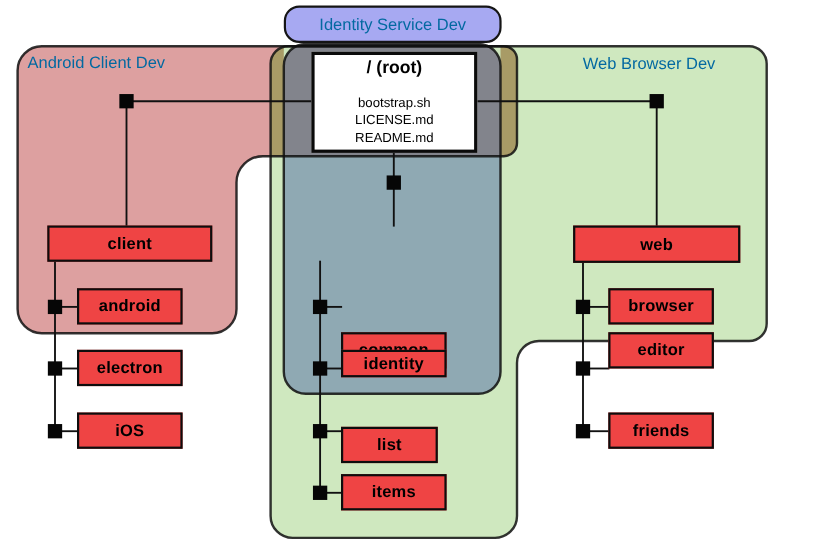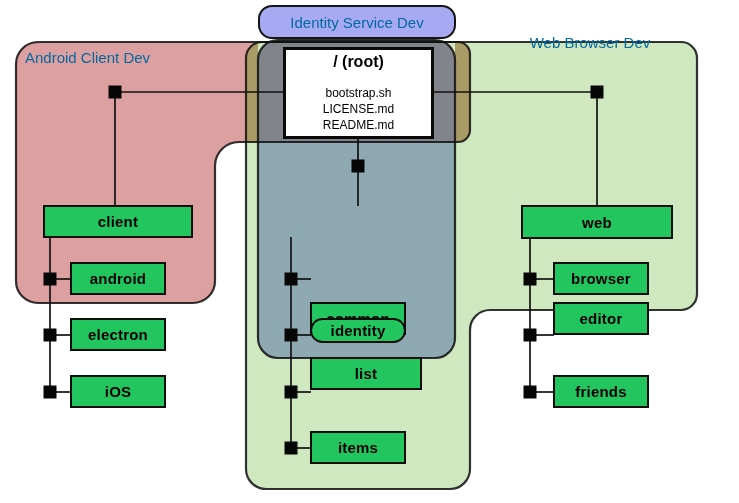--- a/index.html
+++ b/index.html
@@ -6,38 +6,38 @@
   .canvas{
     position:relative;width:739px;height:503px;background:#ffffff;overflow:hidden;
     font-family:"Liberation Sans", sans-serif;
   }
   .canvas svg{position:absolute;left:0;top:0;}
   .region-stroke{fill:none;stroke:rgba(15,15,15,0.85);stroke-width:2.2px;}
   .link{stroke:#111;stroke-width:1.7px;}
   .junction{fill:#060606;}
   .labelbox{stroke:#151515;stroke-width:2px;}
   .node{
-    position:absolute;background:#22c55e;border:2.5px solid #0d0d0d;
+    position:absolute;background:#ef4444;border:2.5px solid #0d0d0d;
     display:flex;align-items:center;justify-content:center;
     font-weight:bold;font-size:15px;color:#000;box-sizing:border-box;
     letter-spacing:0.2px;
   }
   .root-box{
     position:absolute;left:283px;top:47px;width:151px;height:92px;
     background:#ffffff;border:3px solid #0a0a0a;box-sizing:border-box;
     display:flex;flex-direction:column;align-items:center;justify-content:center;
     text-align:center;color:#000;
   }
   .root-title{font-weight:bold;font-size:16px;margin-bottom:14px;}
   .root-file{font-size:12px;line-height:16px;}
   .region-title{
     position:absolute;font-size:15px;color:#0369a1;white-space:nowrap;
   }
   .region-title.android{left:25px;top:49px;}
-  .region-title.web{left:497px;top:34px;width:186px;text-align:center;}
+  .region-title.web{left:497px;top:50px;width:186px;text-align:center;}
   .region-title.identity{
     left:259px;top:6px;width:196px;height:32px;
     display:flex;align-items:center;justify-content:center;font-size:15px;
   }
 </style>
 </head>
 <body>
 
 <div class="canvas">
 
@@ -110,21 +110,21 @@
   </div>
 
   <div class="node" style="left:43px;top:205px;width:150px;height:33px;">client</div>
   <div class="node" style="left:521px;top:205px;width:152px;height:34px;">web</div>
 
   <div class="node" style="left:70px;top:262px;width:96px;height:33px;">android</div>
   <div class="node" style="left:70px;top:318px;width:96px;height:33px;">electron</div>
   <div class="node" style="left:70px;top:375px;width:96px;height:33px;">iOS</div>
 
   <div class="node" style="left:310px;top:262px;width:96px;height:33px;margin-top:40px;">common</div>
-  <div class="node" style="left:310px;top:318px;width:96px;height:25px;border-radius:15px;">identity</div>
-  <div class="node" style="left:310px;top:357px;width:112px;height:33px;">list</div>
+  <div class="node" style="left:310px;top:318px;width:96px;height:25px;">identity</div>
+  <div class="node" style="left:310px;top:388px;width:88px;height:33px;">list</div>
   <div class="node" style="left:310px;top:431px;width:96px;height:33px;">items</div>
 
   <div class="node" style="left:553px;top:262px;width:96px;height:33px;">browser</div>
   <div class="node" style="left:553px;top:302px;width:96px;height:33px;">editor</div>
   <div class="node" style="left:553px;top:375px;width:96px;height:33px;">friends</div>
 
 </div>
 
 </body></html>

